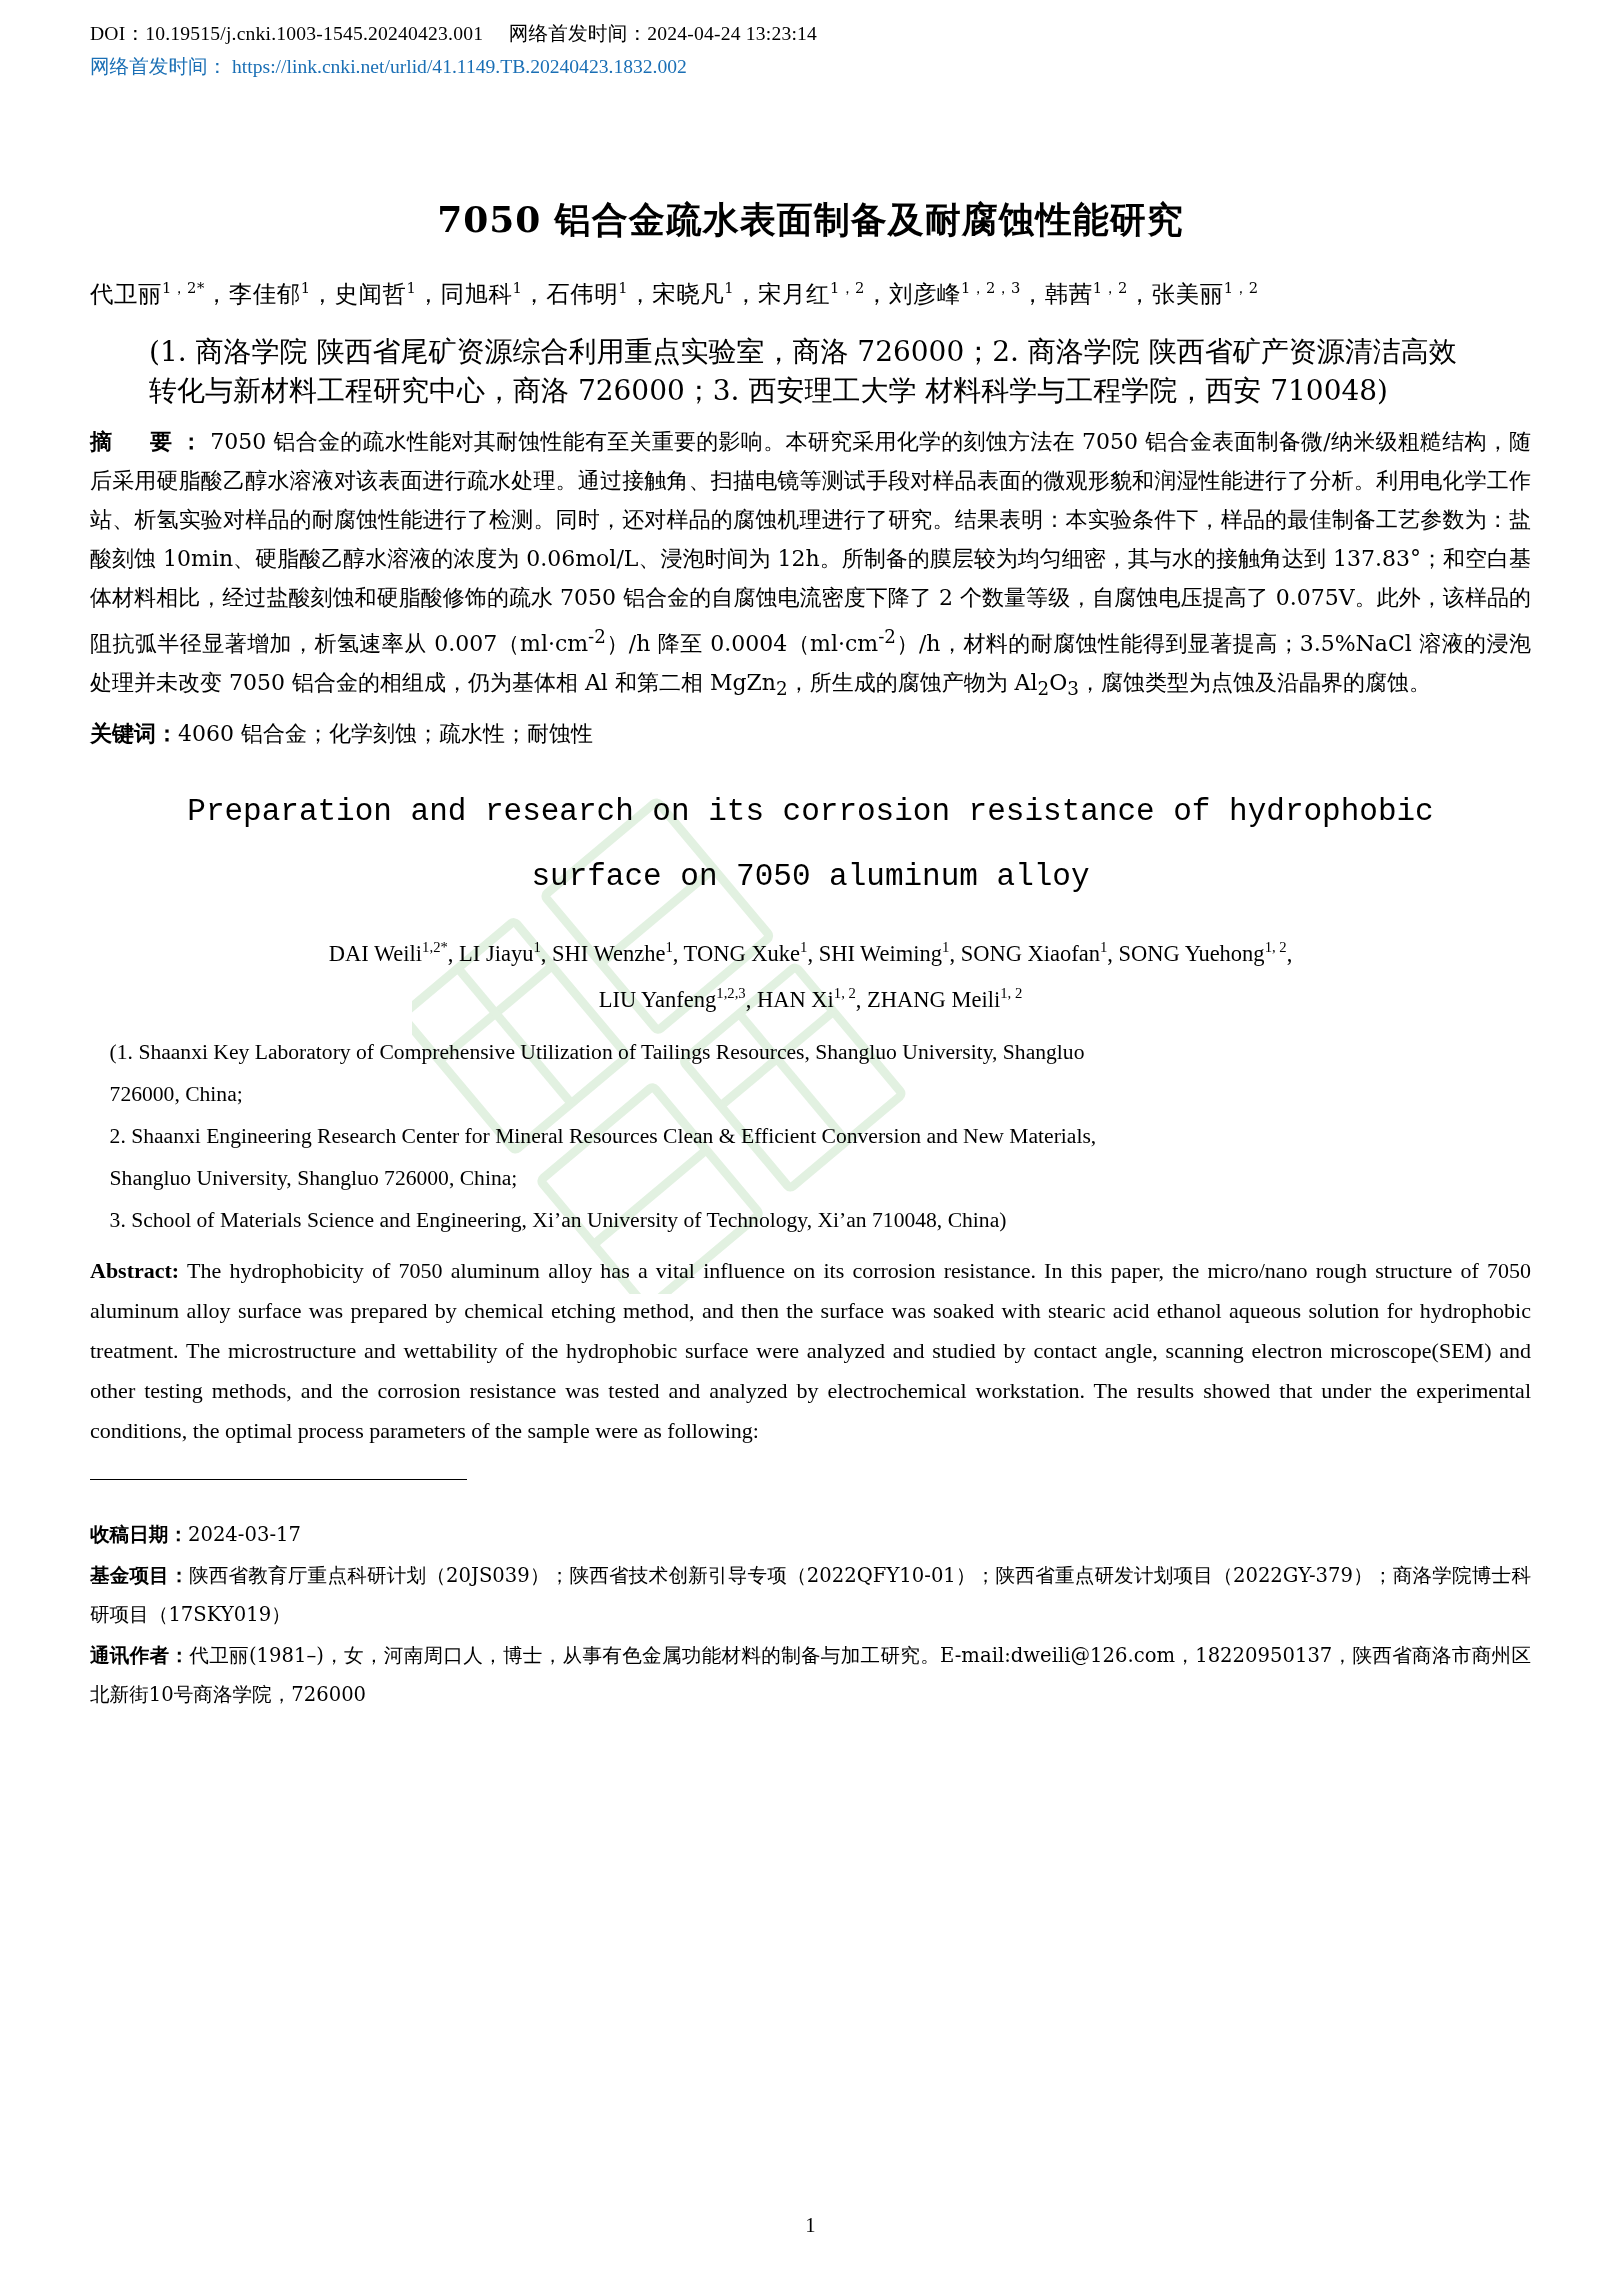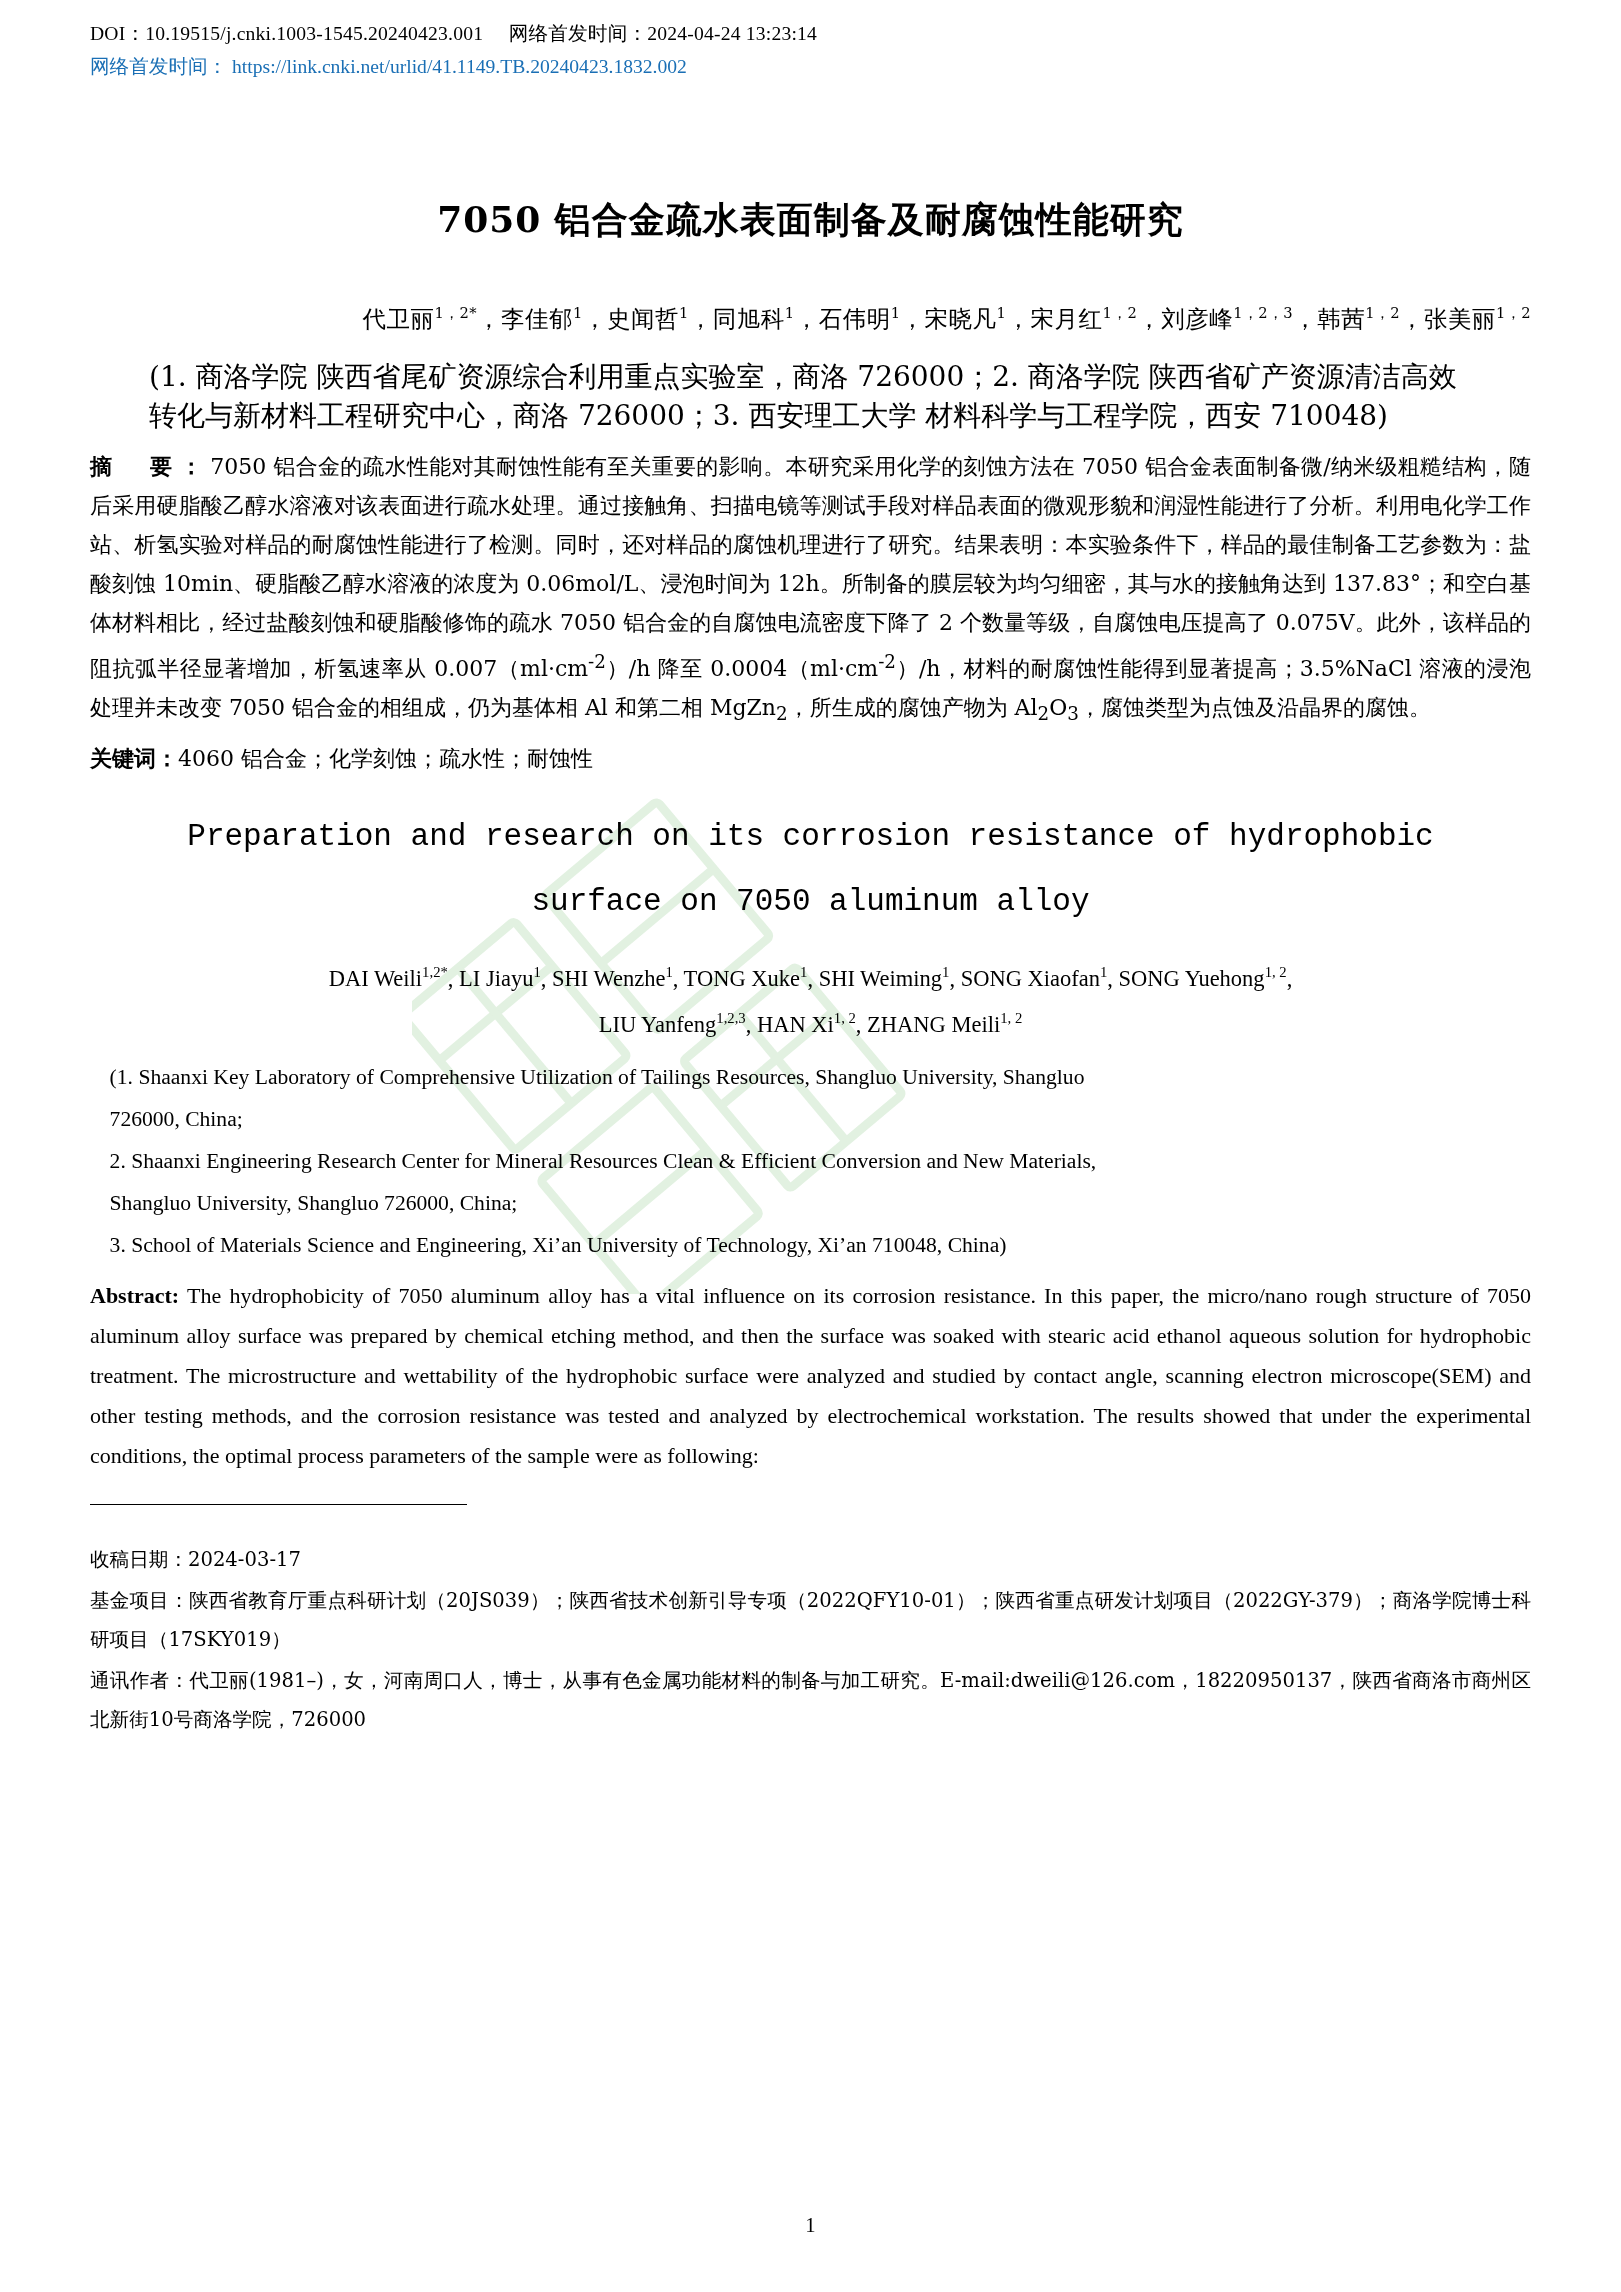--- a/index.html
+++ b/index.html
@@ -58,22 +58,22 @@
   .cn-title {
     margin-top: 116px;
     text-align: center;
     font-size: 36px;
     font-weight: bold;
     letter-spacing: 1px;
     font-family: "DejaVu Serif", serif;
   }
 
   .cn-authors {
-    margin-top: 58px;
-    text-align: right;
+    margin-top: 33px;
+    text-align: left;
     font-size: 23.5px;
     font-family: "DejaVu Serif", serif;
     letter-spacing: 0.5px;
   }
   .cn-authors sup { font-size: 14.7px; }
 
   .affil-cn {
     margin-top: 21.6px;
     font-size: 28px;
     line-height: 39px;
@@ -145,21 +145,21 @@
     border-top: 1.4px solid #000;
   }
   .footnotes {
     margin-top: 35px;
     font-size: 19.6px;
     line-height: 39px;
     font-family: "DejaVu Serif", serif;
     text-align: justify;
     text-justify: inter-ideograph;
   }
-  .footnotes .lead { font-weight: normal; }
+  .footnotes .lead { font-weight: bold; }
   .footnotes p { margin: 0 0 2px 0; }
 
   .page-number {
     position: absolute;
     bottom: 51px;
     left: 0;
     width: 100%;
     text-align: center;
     font-size: 20.6px;
     font-family: "Liberation Serif", serif;

